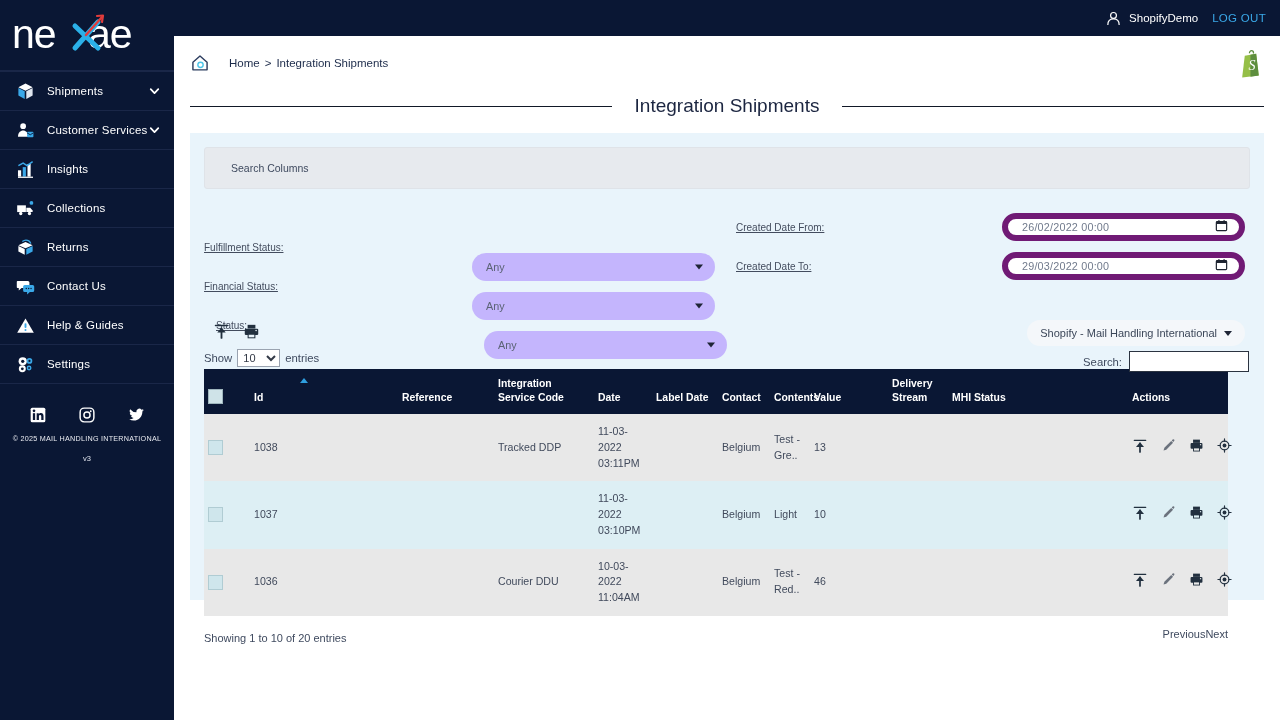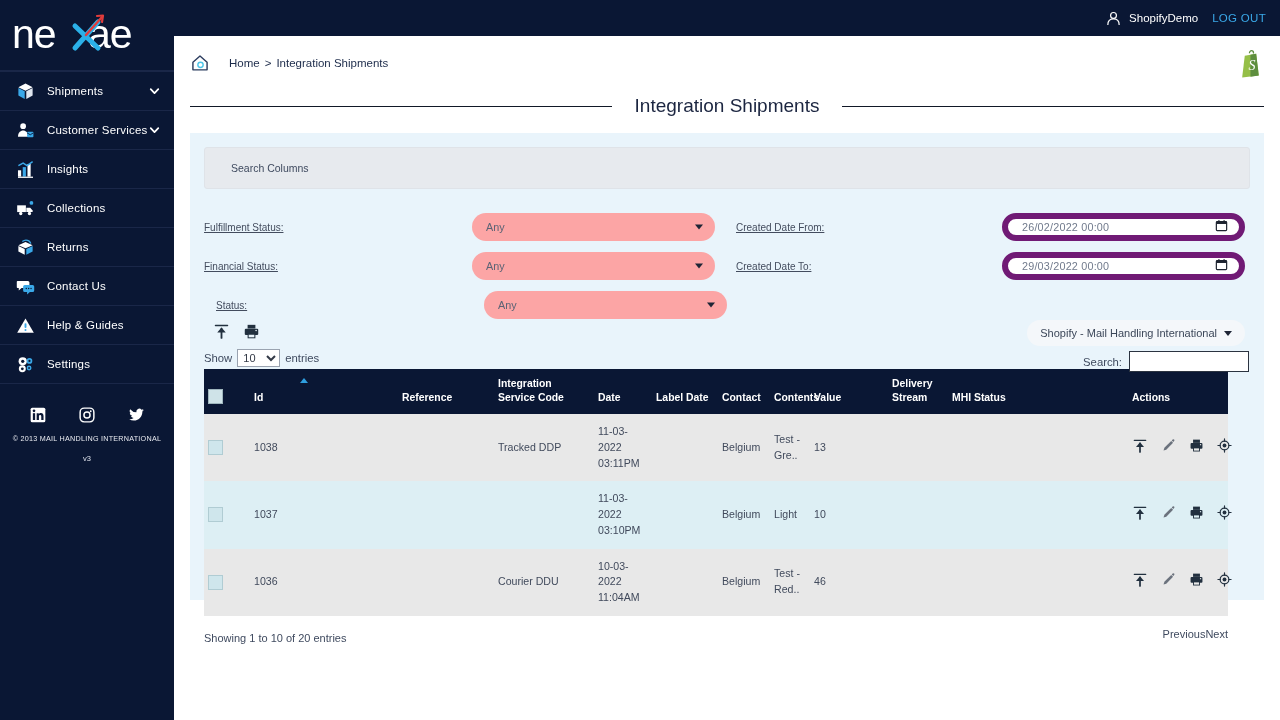--- a/index.html
+++ b/index.html
@@ -129,28 +129,29 @@
 
   .filters {
     margin-top: 18px;
     position: relative;
     height: 110px;
   }
   .filter-row { position: absolute; display: flex; align-items: center; }
   .filter-label { font-size: 10px; color: #434c5e; text-decoration: underline; }
   .sel-box {
     position: relative;
-    background: #fca5a5;
+    background: #c4b5fd;
     border: none;
     border-radius: 16px;
     height: 28px;
     width: 243px;
     display: flex; align-items: center;
     padding: 0 14px;
     cursor: pointer;
+    margin-top: 40px;
   }
   .sel-box .sel-val { font-size: 10.8px; color: #5b6375; }
   .sel-caret {
     position: absolute; right: 12px; top: 50%;
     transform: translateY(-50%);
     width: 0; height: 0;
     border-left: 4.5px solid transparent;
     border-right: 4.5px solid transparent;
     border-top: 5px solid #1e2536;
   }
@@ -416,21 +417,21 @@
       <svg width="16" height="16" viewBox="0 0 24 24">
         <rect x="1.7" y="1.7" width="20.6" height="20.6" rx="6" fill="none" stroke="#ffffff" stroke-width="2.2"></rect>
         <circle cx="12" cy="12" r="4.6" fill="none" stroke="#ffffff" stroke-width="2.2"></circle>
         <circle cx="17.6" cy="6.4" r="1.4" fill="#ffffff"></circle>
       </svg>
       <svg width="17" height="16" viewBox="0 0 24 24">
         <path d="M23 4.6a8.9 8.9 0 0 1-2.6.74 4.5 4.5 0 0 0 1.98-2.5 9 9 0 0 1-2.86 1.1 4.5 4.5 0 0 0-7.67 4.1A12.8 12.8 0 0 1 2.5 3.3a4.5 4.5 0 0 0 1.4 6.02 4.4 4.4 0 0 1-2.05-.57v.06a4.5 4.5 0 0 0 3.62 4.42 4.5 4.5 0 0 1-2.04.08 4.5 4.5 0 0 0 4.2 3.13A9.06 9.06 0 0 1 1 18.3a12.8 12.8 0 0 0 6.92 2.03c8.3 0 12.85-6.9 12.85-12.88l-.015-.586A9.2 9.2 0 0 0 23 4.6Z" fill="#ffffff"></path>
       </svg>
     </div>
 
-    <div class="copyright">© 2013 MAIL HANDLING INTERNATIONAL</div>
+    <div class="copyright">© 2025 MAIL HANDLING INTERNATIONAL</div>
     <div class="version">v3</div>
   </nav>
 
   <header id="topbar">
     <span class="user-ico">
       <svg width="17" height="17" viewBox="0 0 24 24">
         <circle cx="12" cy="7.6" r="4.1" fill="none" stroke="#ffffff" stroke-width="1.7"></circle>
         <path d="M4 21 C4 15.2 7.6 12.6 12 12.6 C16.4 12.6 20 15.2 20 21" fill="none" stroke="#ffffff" stroke-width="1.7"></path>
       </svg>
     </span>

